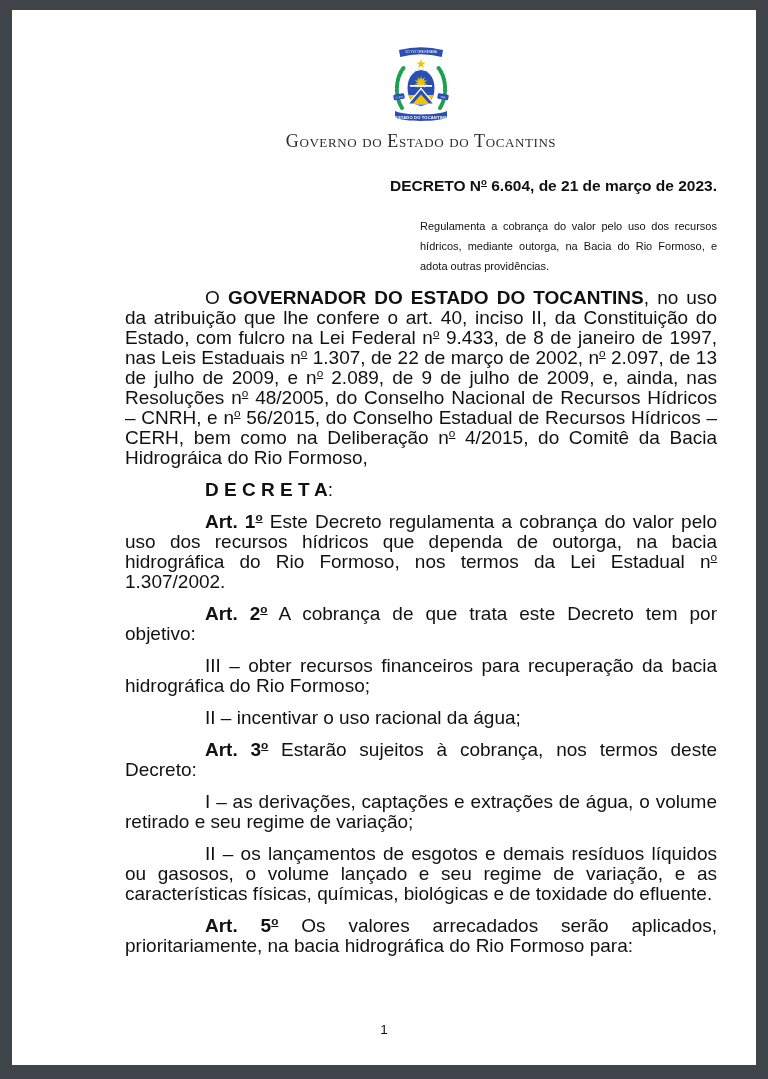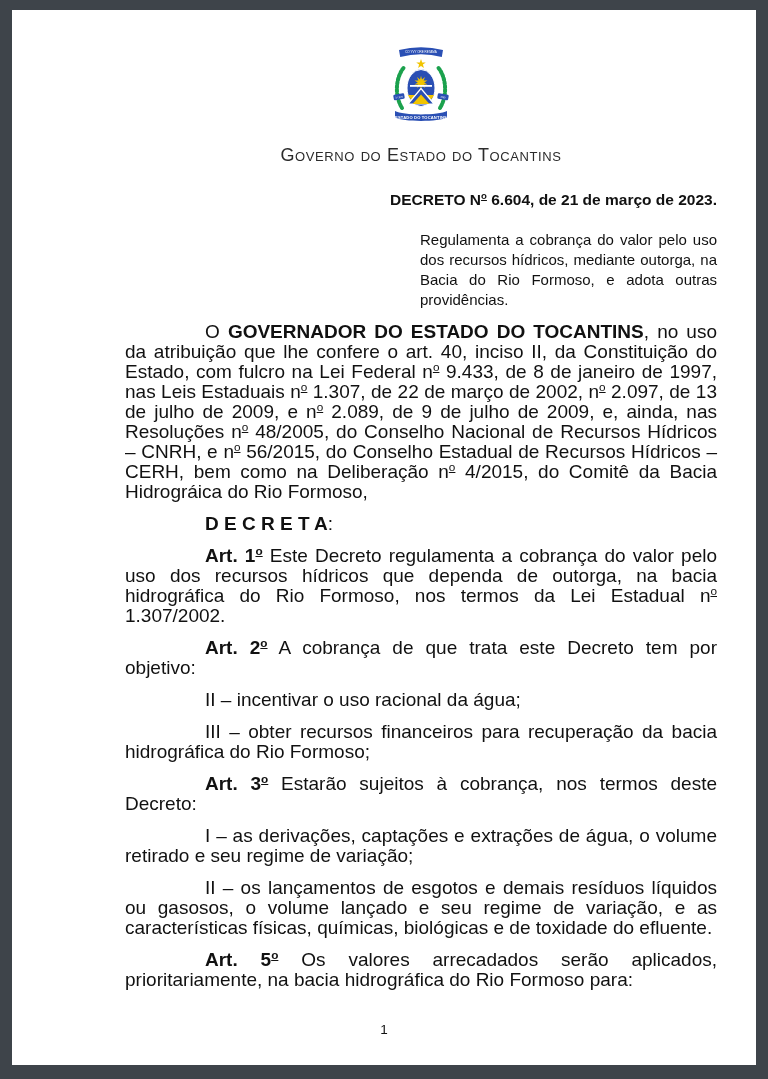--- a/index.html
+++ b/index.html
@@ -13,34 +13,34 @@
   .page{
     position:absolute;left:12px;top:10px;right:12px;bottom:14px;
     background:#ffffff;overflow:hidden;
   }
   .content{
     position:absolute;left:113px;right:39px;top:0;
     color:#111;
   }
   .emblem{display:block;margin:34px auto 0 auto;}
   .org{
-    margin-top:17px;text-align:center;
-    font-family:Liberation Sans, sans-serif;
+    margin-top:3px;text-align:center;
+    font-family:Liberation Serif, serif;
     font-variant:small-caps;
     font-size:18px;line-height:20px;color:#2b2b2b;
     letter-spacing:.6px;
   }
   .doc-title{
     margin-top:25px;text-align:right;
     font-size:15.5px;line-height:20px;font-weight:bold;
   }
   .ementa{
     margin:20px 0 12px 295px;
     text-align:justify;
-    font-size:15px;line-height:20px;
+    font-size:11px;line-height:20px;
   }
   .para{
     margin:0 0 12px 0;
     text-indent:80px;text-align:justify;
     font-size:19px;line-height:20px;
   }
   .b{font-weight:bold;}
   .ord{
     font-size:62%;
     vertical-align:super;
@@ -98,22 +98,22 @@
 
     <div class="doc-title"><span class="b">DECRETO N</span><span class="b ord">o</span><span class="b"> 6.604, de 21 de março de 2023.</span></div>
 
     <p class="ementa"><span>Regulamenta a cobrança do valor pelo uso dos recursos hídricos, mediante outorga, na Bacia do Rio Formoso, e adota outras providências.</span></p>
 
     <div>
         <p class="para"><span>O </span><span class="b">GOVERNADOR DO ESTADO DO TOCANTINS</span><span>, no uso da atribuição que lhe confere o art. 40, inciso II, da Constituição do Estado, com fulcro na Lei Federal n</span><span class="ord">o</span><span> 9.433, de 8 de janeiro de 1997, nas Leis Estaduais n</span><span class="ord">o</span><span> 1.307, de 22 de março de 2002, n</span><span class="ord">o</span><span> 2.097, de 13 de julho de 2009, e n</span><span class="ord">o</span><span> 2.089, de 9 de julho de 2009, e, ainda, nas Resoluções n</span><span class="ord">o</span><span> 48/2005, do Conselho Nacional de Recursos Hídricos – CNRH, e n</span><span class="ord">o</span><span> 56/2015, do Conselho Estadual de Recursos Hídricos – CERH, bem como na Deliberação n</span><span class="ord">o</span><span> 4/2015, do Comitê da Bacia Hidrográica do Rio Formoso,</span></p>
         <p class="para"><span class="b">D E C R E T A</span><span>:</span></p>
         <p class="para"><span class="b">Art. 1</span><span class="b ord">o</span><span> Este Decreto regulamenta a cobrança do valor pelo uso dos recursos hídricos que dependa de outorga, na bacia hidrográfica do Rio Formoso, nos termos da Lei Estadual n</span><span class="ord">o</span><span> 1.307/2002.</span></p>
         <p class="para"><span class="b">Art. 2</span><span class="b ord">o</span><span> A cobrança de que trata este Decreto tem por objetivo:</span></p>
+        <p class="para"><span>III – obter recursos financeiros para recuperação da bacia hidrográfica do Rio Formoso;</span></p>
         <p class="para"><span>II – incentivar o uso racional da água;</span></p>
-        <p class="para"><span>III – obter recursos financeiros para recuperação da bacia hidrográfica do Rio Formoso;</span></p>
         <p class="para"><span class="b">Art. 3</span><span class="b ord">o</span><span> Estarão sujeitos à cobrança, nos termos deste Decreto:</span></p>
         <p class="para"><span>I – as derivações, captações e extrações de água, o volume retirado e seu regime de variação;</span></p>
         <p class="para"><span>II – os lançamentos de esgotos e demais resíduos líquidos ou gasosos, o volume lançado e seu regime de variação, e as características físicas, químicas, biológicas e de toxidade do efluente.</span></p>
         <p class="para"><span class="b">Art. 5</span><span class="b ord">o</span><span> Os valores arrecadados serão aplicados, prioritariamente, na bacia hidrográfica do Rio Formoso para:</span></p>
       </div>
 
   </div>
 
   <div class="page-number">1</div>
 </div>

